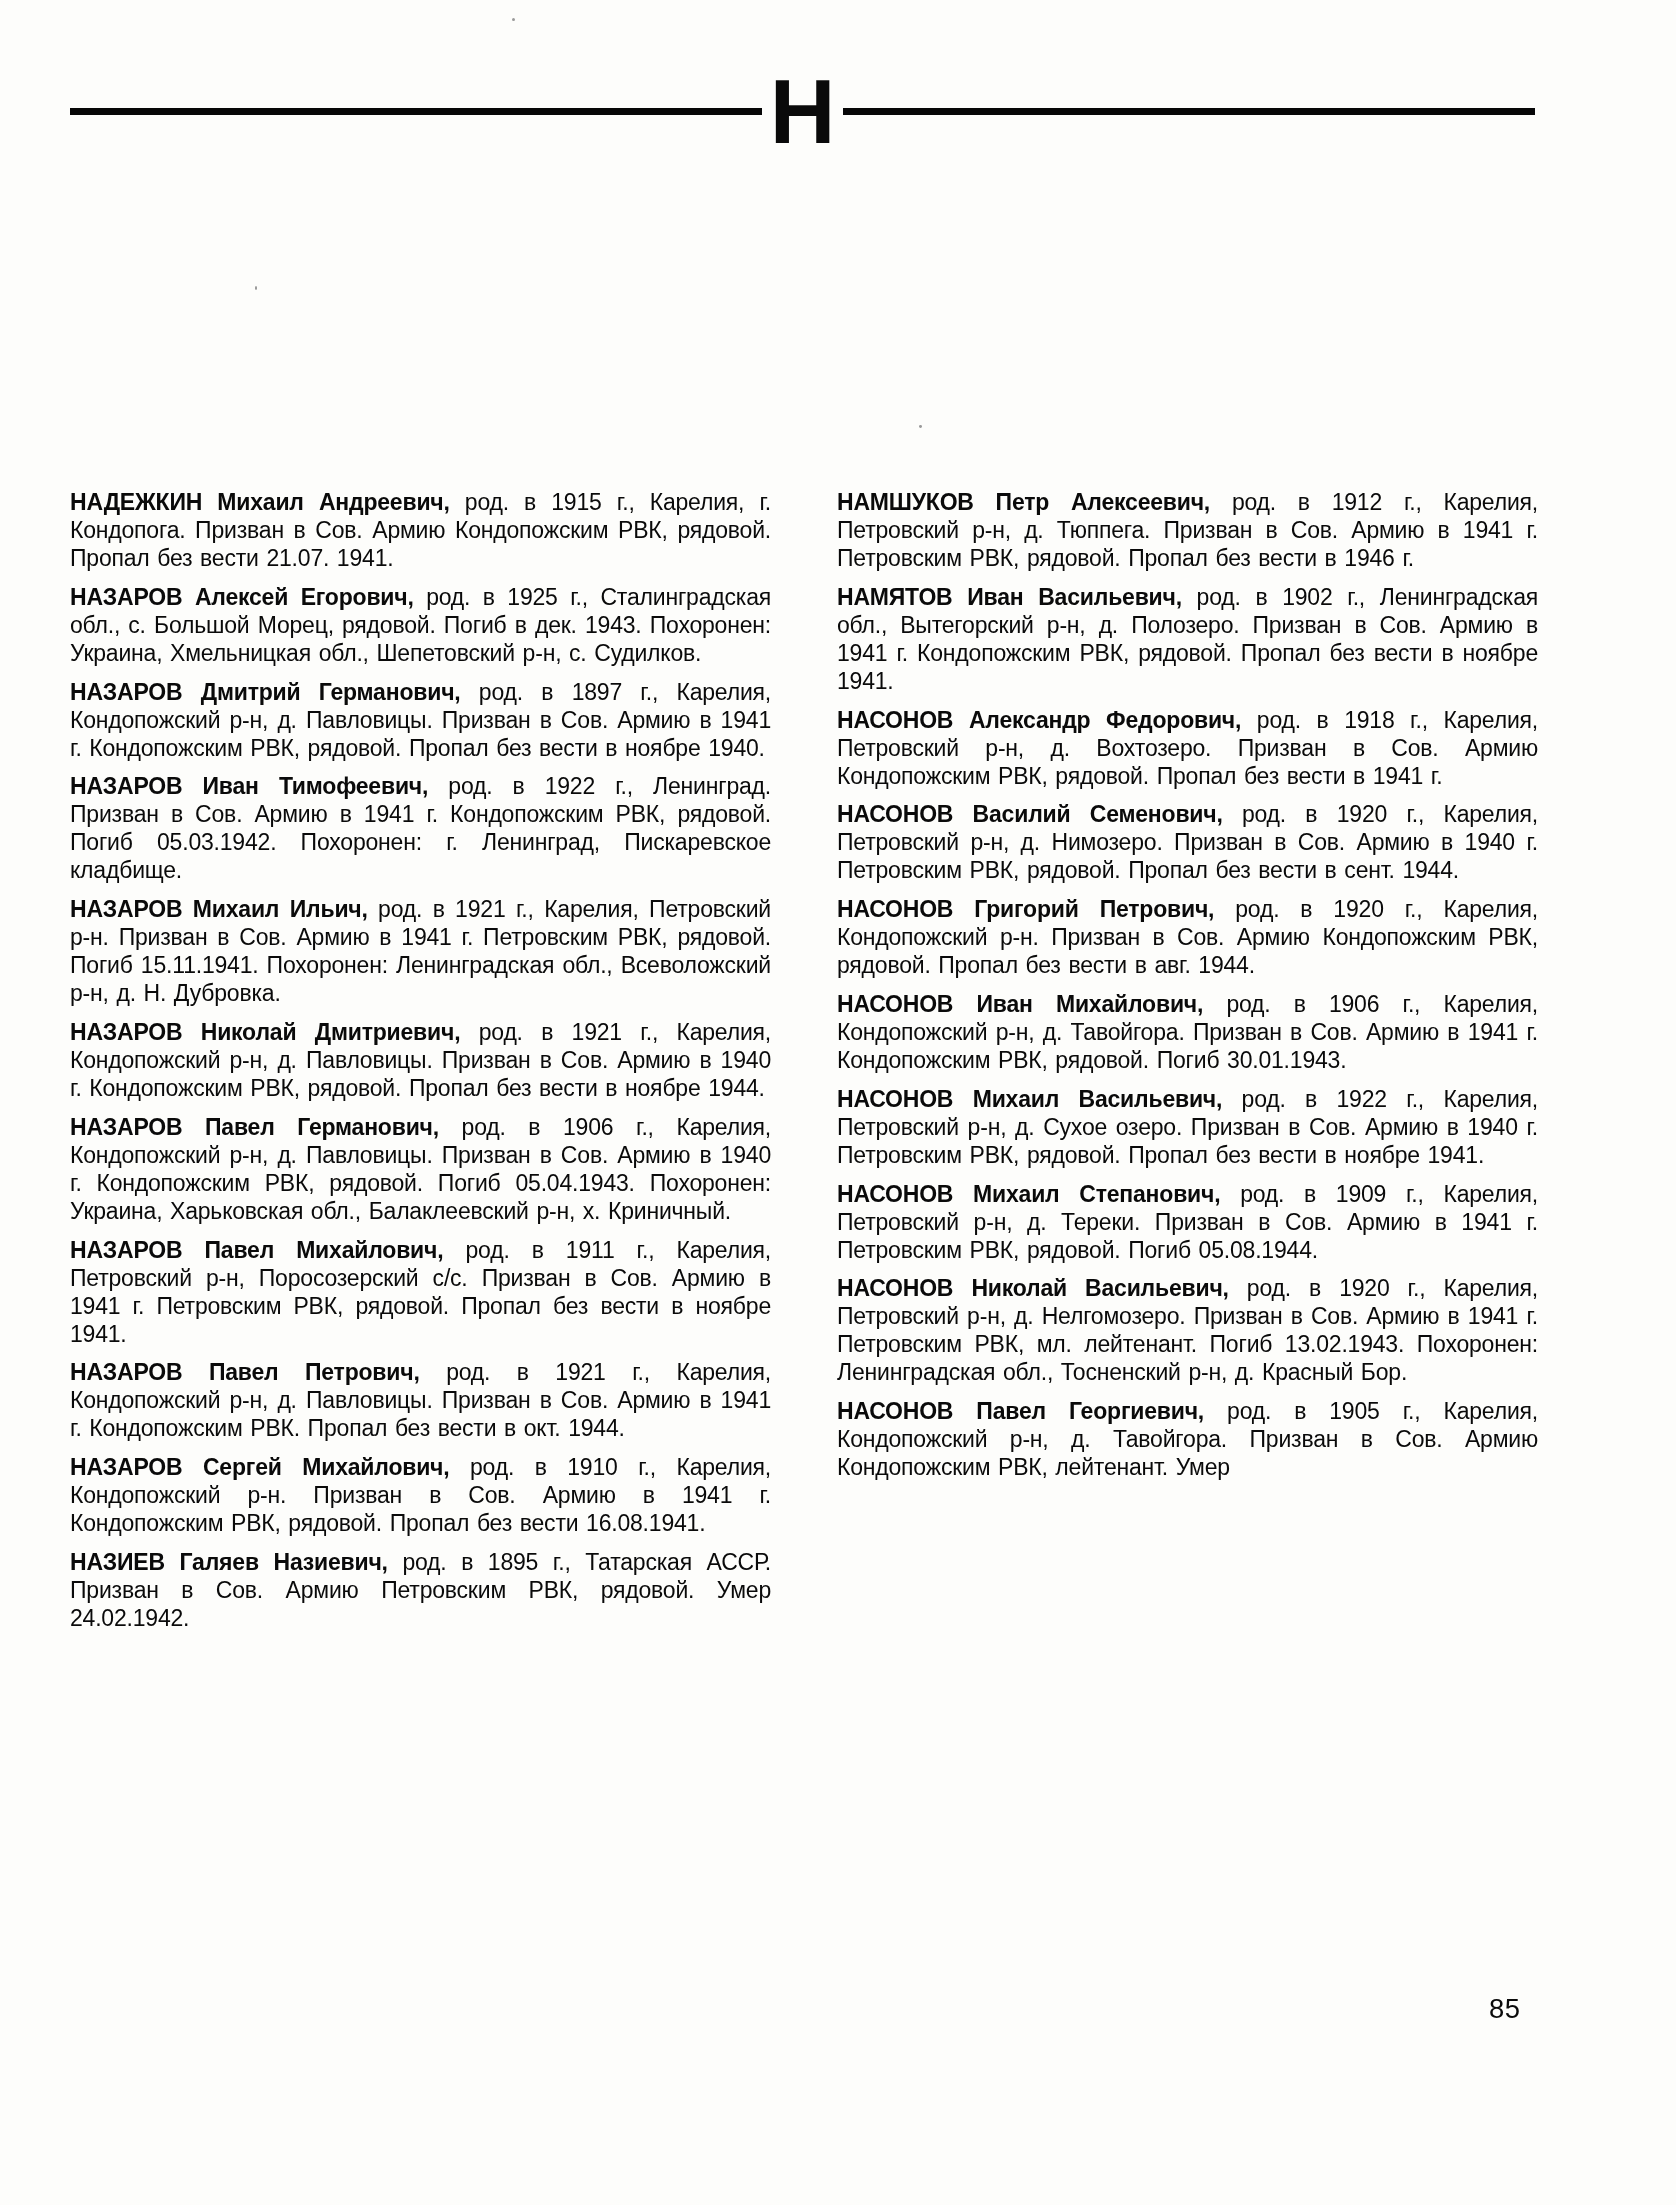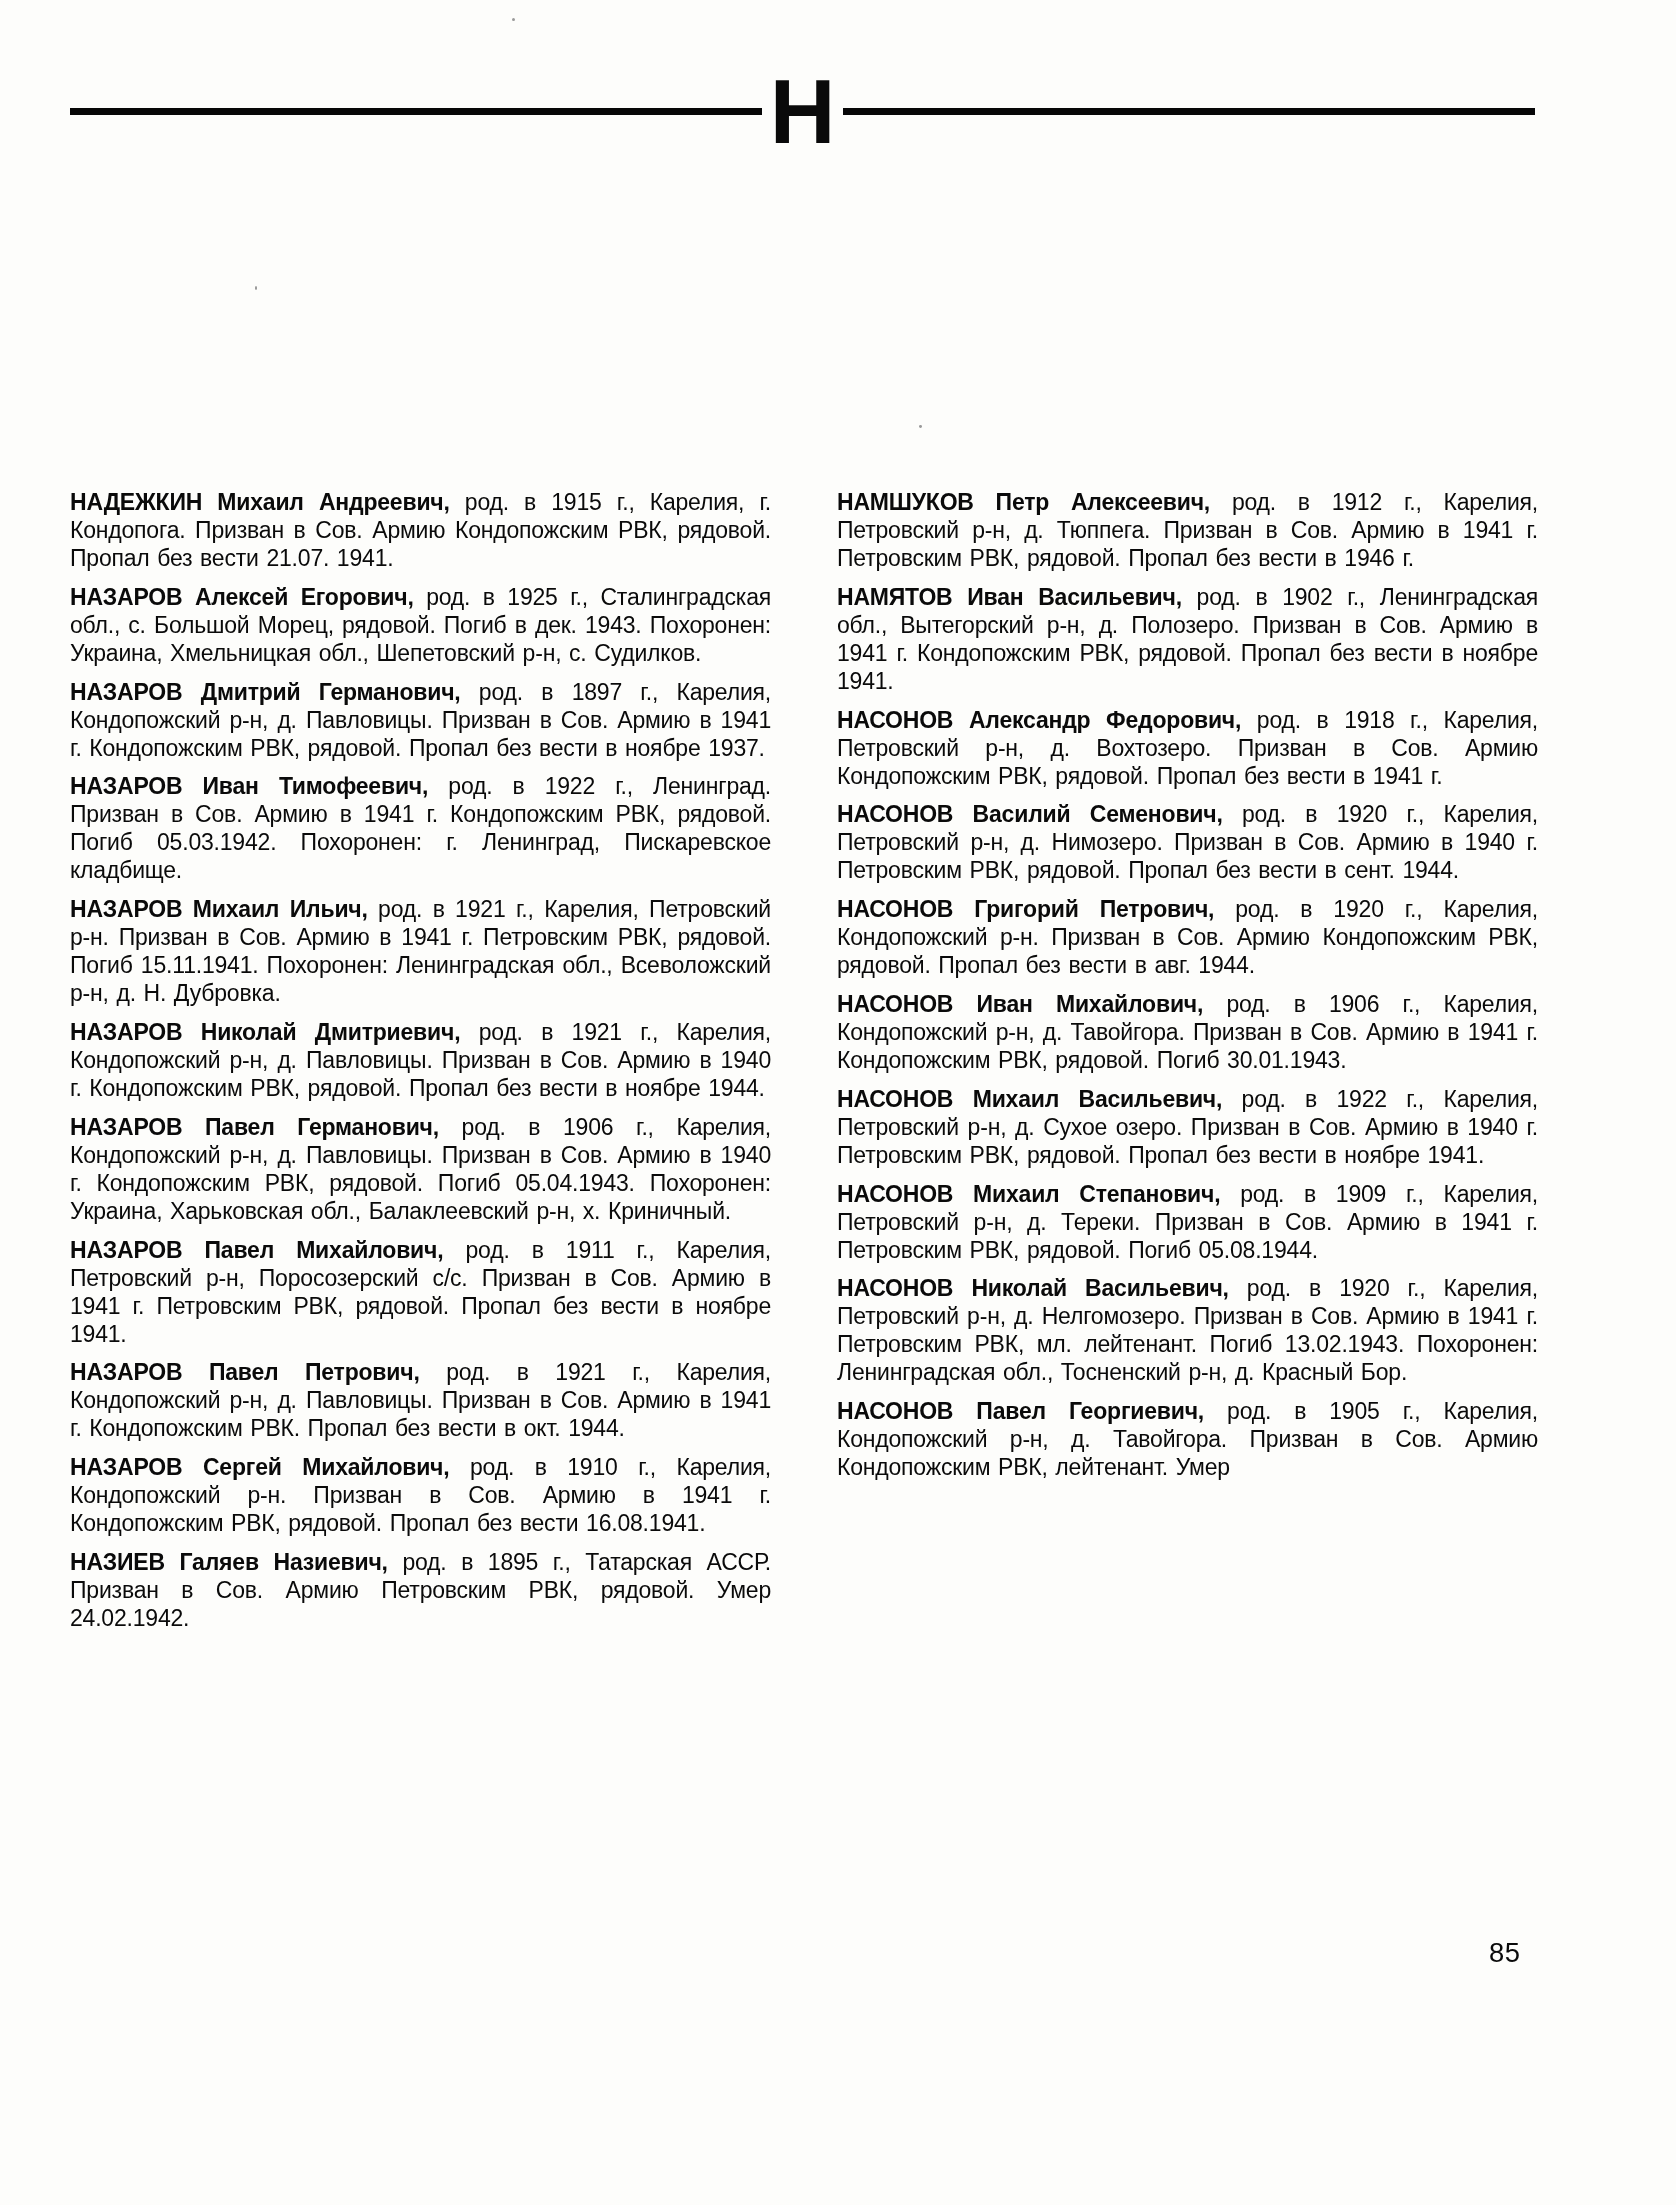--- a/index.html
+++ b/index.html
@@ -53,21 +53,21 @@
     line-height: 28px;
     text-align: justify;
     letter-spacing: -0.2px;
     word-spacing: 1.5px;
   }
   .entry:last-child { margin-bottom: 0; }
   .entry b { font-weight: 700; }
   
   .pageno {
     position: absolute;
-    top: 1938px;
+    top: 1994px;
     left: 1489px;
     font-size: 27.4px;
     line-height: 29px;
     letter-spacing: 0.5px;
     color: #0a0a0a;
   }
   
   .speck { position: absolute; background: #9a9a9a; border-radius: 50%; }
   .speck.s1 { left: 512px; top: 17.6px;  width: 3.4px; height: 3.4px; }
   .speck.s2 { left: 255px;  top: 286px; width: 2.4px; height: 3.9px; }
@@ -86,21 +86,21 @@
 
   <div class="speck s1"></div>
   <div class="speck s2"></div>
   <div class="speck s3"></div>
 
   <div class="columns">
 
     <div class="col">
       <p class="entry"><b>НАДЕЖКИН Михаил Андреевич,</b><span> род. в 1915 г., Карелия, г. Кондопога. Призван в Сов. Армию Кондопожским РВК, рядовой. Пропал без вести 21.07. 1941.</span></p>
       <p class="entry"><b>НАЗАРОВ Алексей Егорович,</b><span> род. в 1925 г., Сталинградская обл., с. Большой Морец, рядовой. Погиб в дек. 1943. Похоронен: Украина, Хмельницкая обл., Шепетовский р-н, с. Судилков.</span></p>
-      <p class="entry"><b>НАЗАРОВ Дмитрий Германович,</b><span> род. в 1897 г., Карелия, Кондопожский р-н, д. Павловицы. Призван в Сов. Армию в 1941 г. Кондопожским РВК, рядовой. Пропал без вести в ноябре 1937.</span></p>
+      <p class="entry"><b>НАЗАРОВ Дмитрий Германович,</b><span> род. в 1897 г., Карелия, Кондопожский р-н, д. Павловицы. Призван в Сов. Армию в 1941 г. Кондопожским РВК, рядовой. Пропал без вести в ноябре 1940.</span></p>
       <p class="entry"><b>НАЗАРОВ Иван Тимофеевич,</b><span> род. в 1922 г., Ленинград. Призван в Сов. Армию в 1941 г. Кондопожским РВК, рядовой. Погиб 05.03.1942. Похоронен: г. Ленинград, Пискаревское кладбище.</span></p>
       <p class="entry"><b>НАЗАРОВ Михаил Ильич,</b><span> род. в 1921 г., Карелия, Петровский р-н. Призван в Сов. Армию в 1941 г. Петровским РВК, рядовой. Погиб 15.11.1941. Похоронен: Ленинградская обл., Всеволожский р-н, д. Н. Дубровка.</span></p>
       <p class="entry"><b>НАЗАРОВ Николай Дмитриевич,</b><span> род. в 1921 г., Карелия, Кондопожский р-н, д. Павловицы. Призван в Сов. Армию в 1940 г. Кондопожским РВК, рядовой. Пропал без вести в ноябре 1944.</span></p>
       <p class="entry"><b>НАЗАРОВ Павел Германович,</b><span> род. в 1906 г., Карелия, Кондопожский р-н, д. Павловицы. Призван в Сов. Армию в 1940 г. Кондопожским РВК, рядовой. Погиб 05.04.1943. Похоронен: Украина, Харьковская обл., Балаклеевский р-н, х. Криничный.</span></p>
       <p class="entry"><b>НАЗАРОВ Павел Михайлович,</b><span> род. в 1911 г., Карелия, Петровский р-н, Поросозерский с/с. Призван в Сов. Армию в 1941 г. Петровским РВК, рядовой. Пропал без вести в ноябре 1941.</span></p>
       <p class="entry"><b>НАЗАРОВ Павел Петрович,</b><span> род. в 1921 г., Карелия, Кондопожский р-н, д. Павловицы. Призван в Сов. Армию в 1941 г. Кондопожским РВК. Пропал без вести в окт. 1944.</span></p>
       <p class="entry"><b>НАЗАРОВ Сергей Михайлович,</b><span> род. в 1910 г., Карелия, Кондопожский р-н. Призван в Сов. Армию в 1941 г. Кондопожским РВК, рядовой. Пропал без вести 16.08.1941.</span></p>
       <p class="entry"><b>НАЗИЕВ Галяев Назиевич,</b><span> род. в 1895 г., Татарская АССР. Призван в Сов. Армию Петровским РВК, рядовой. Умер 24.02.1942.</span></p>
     </div>
 

